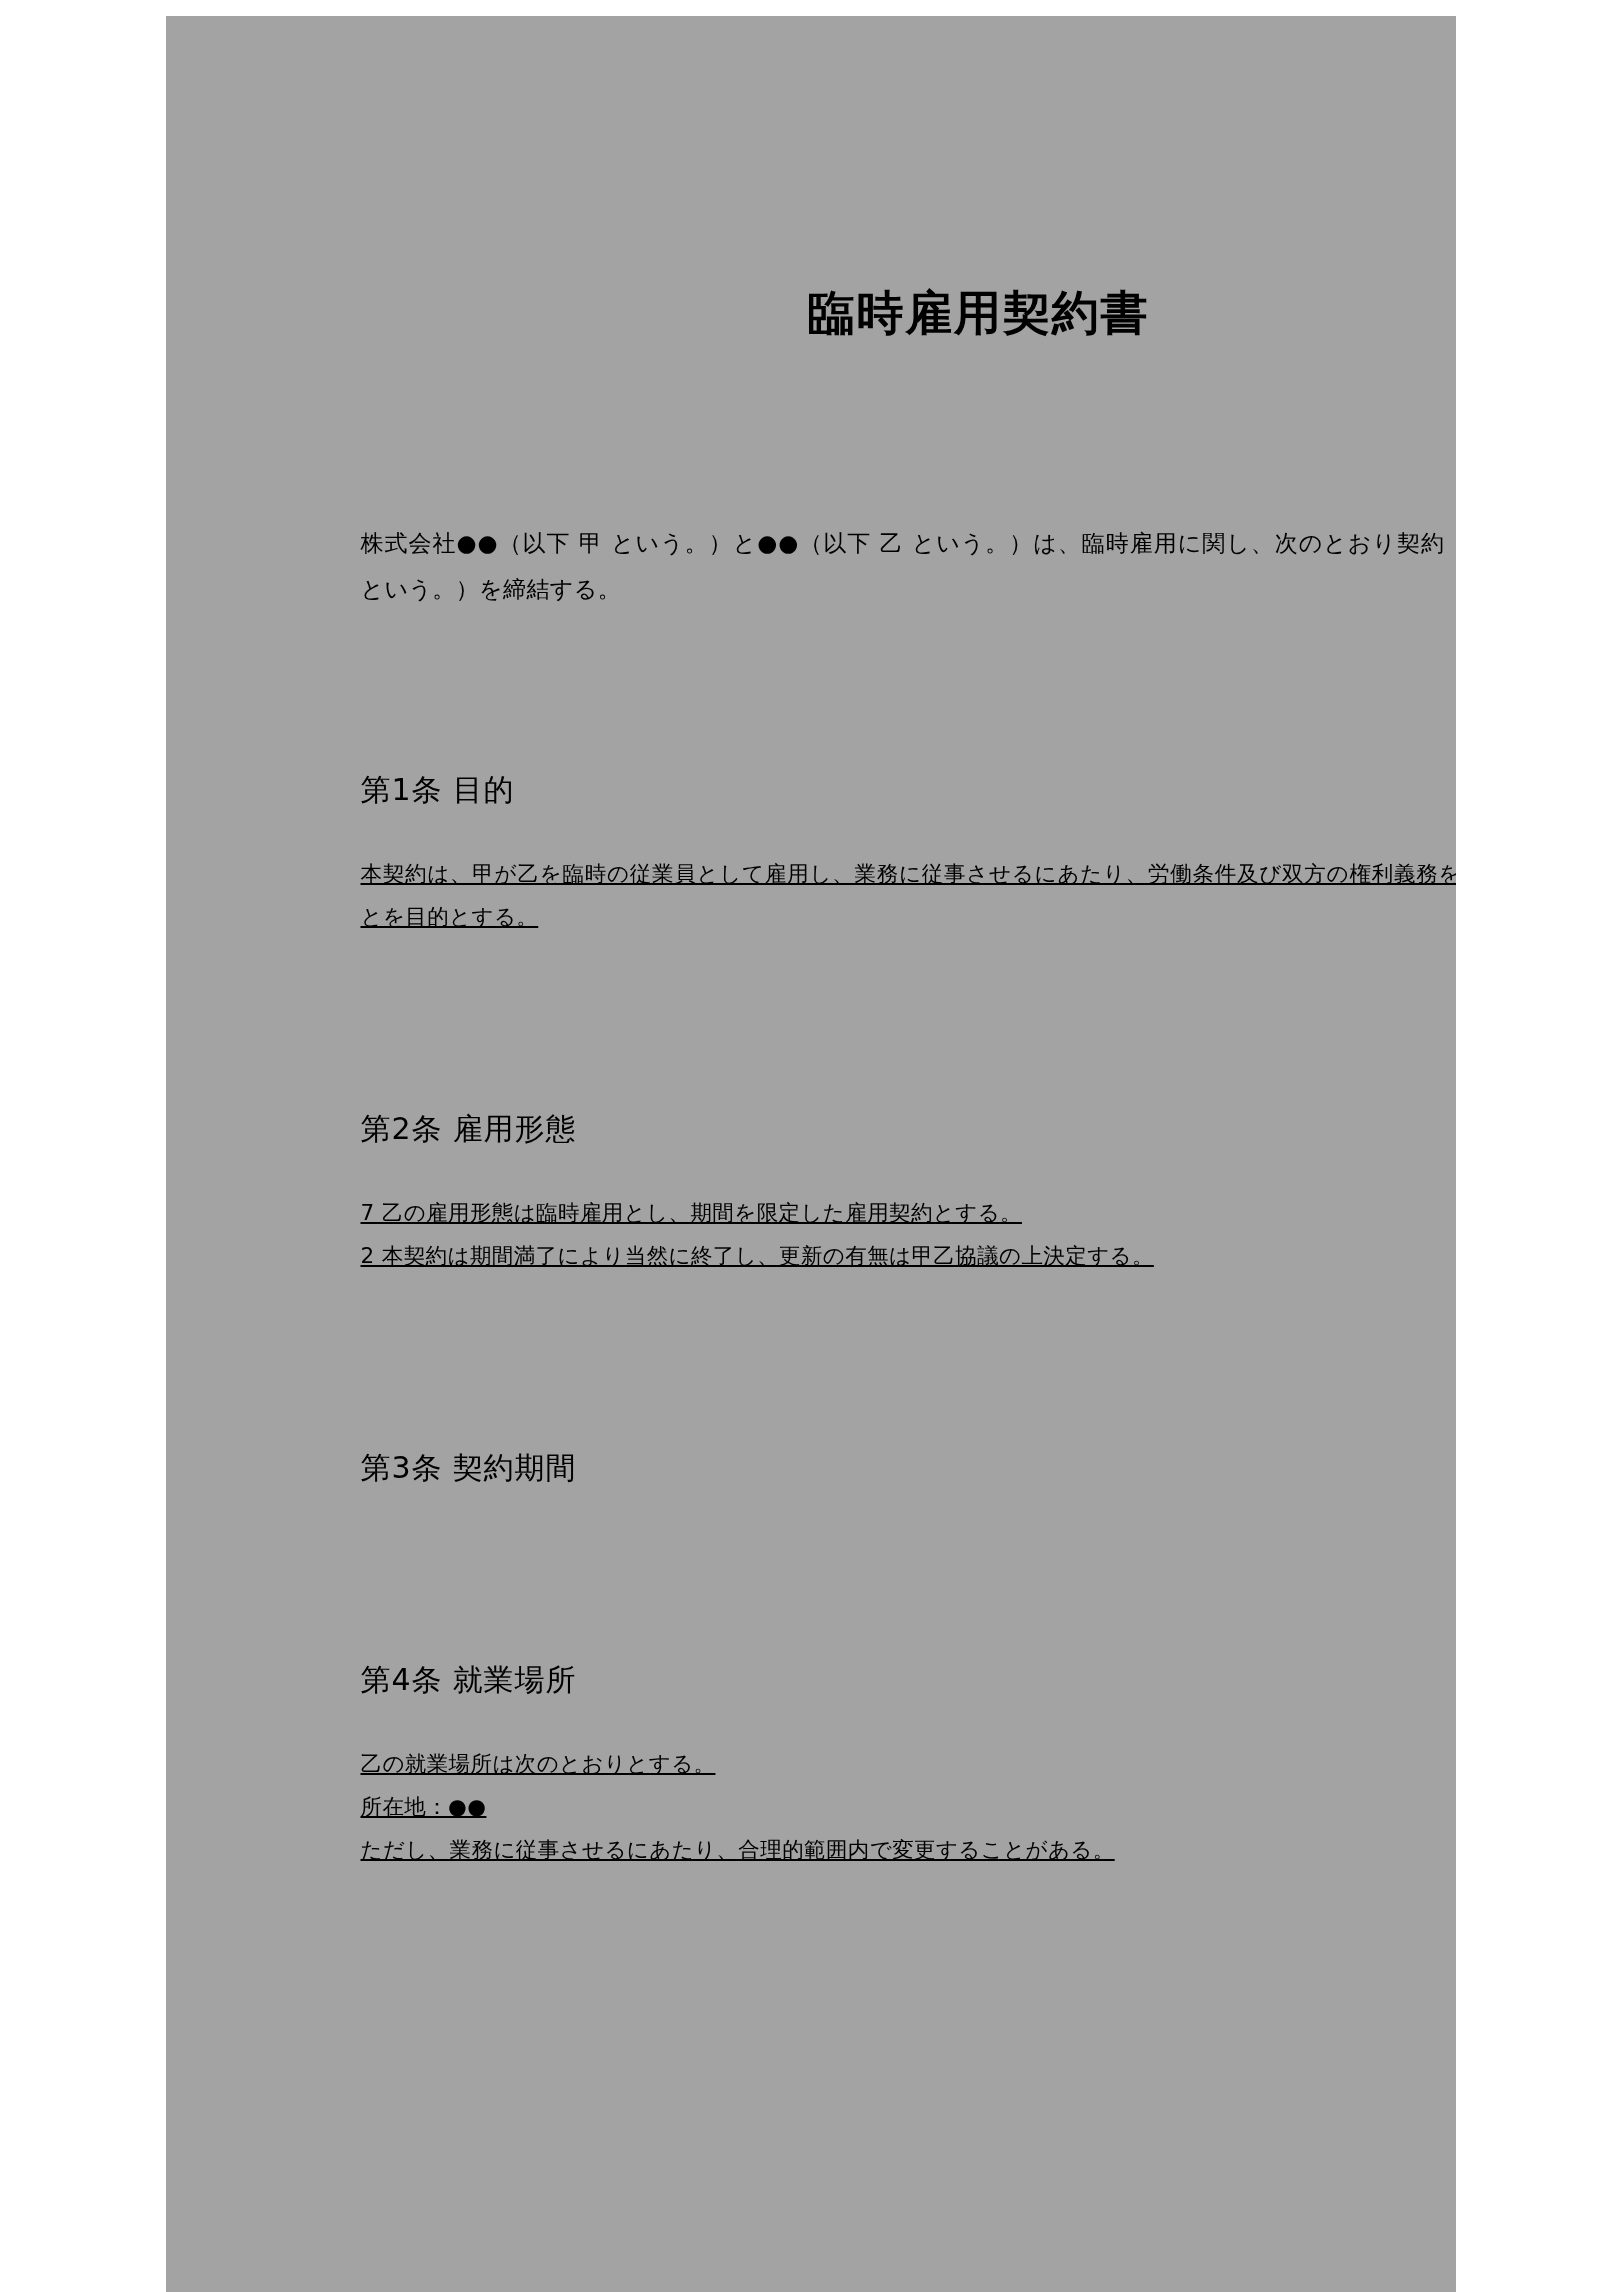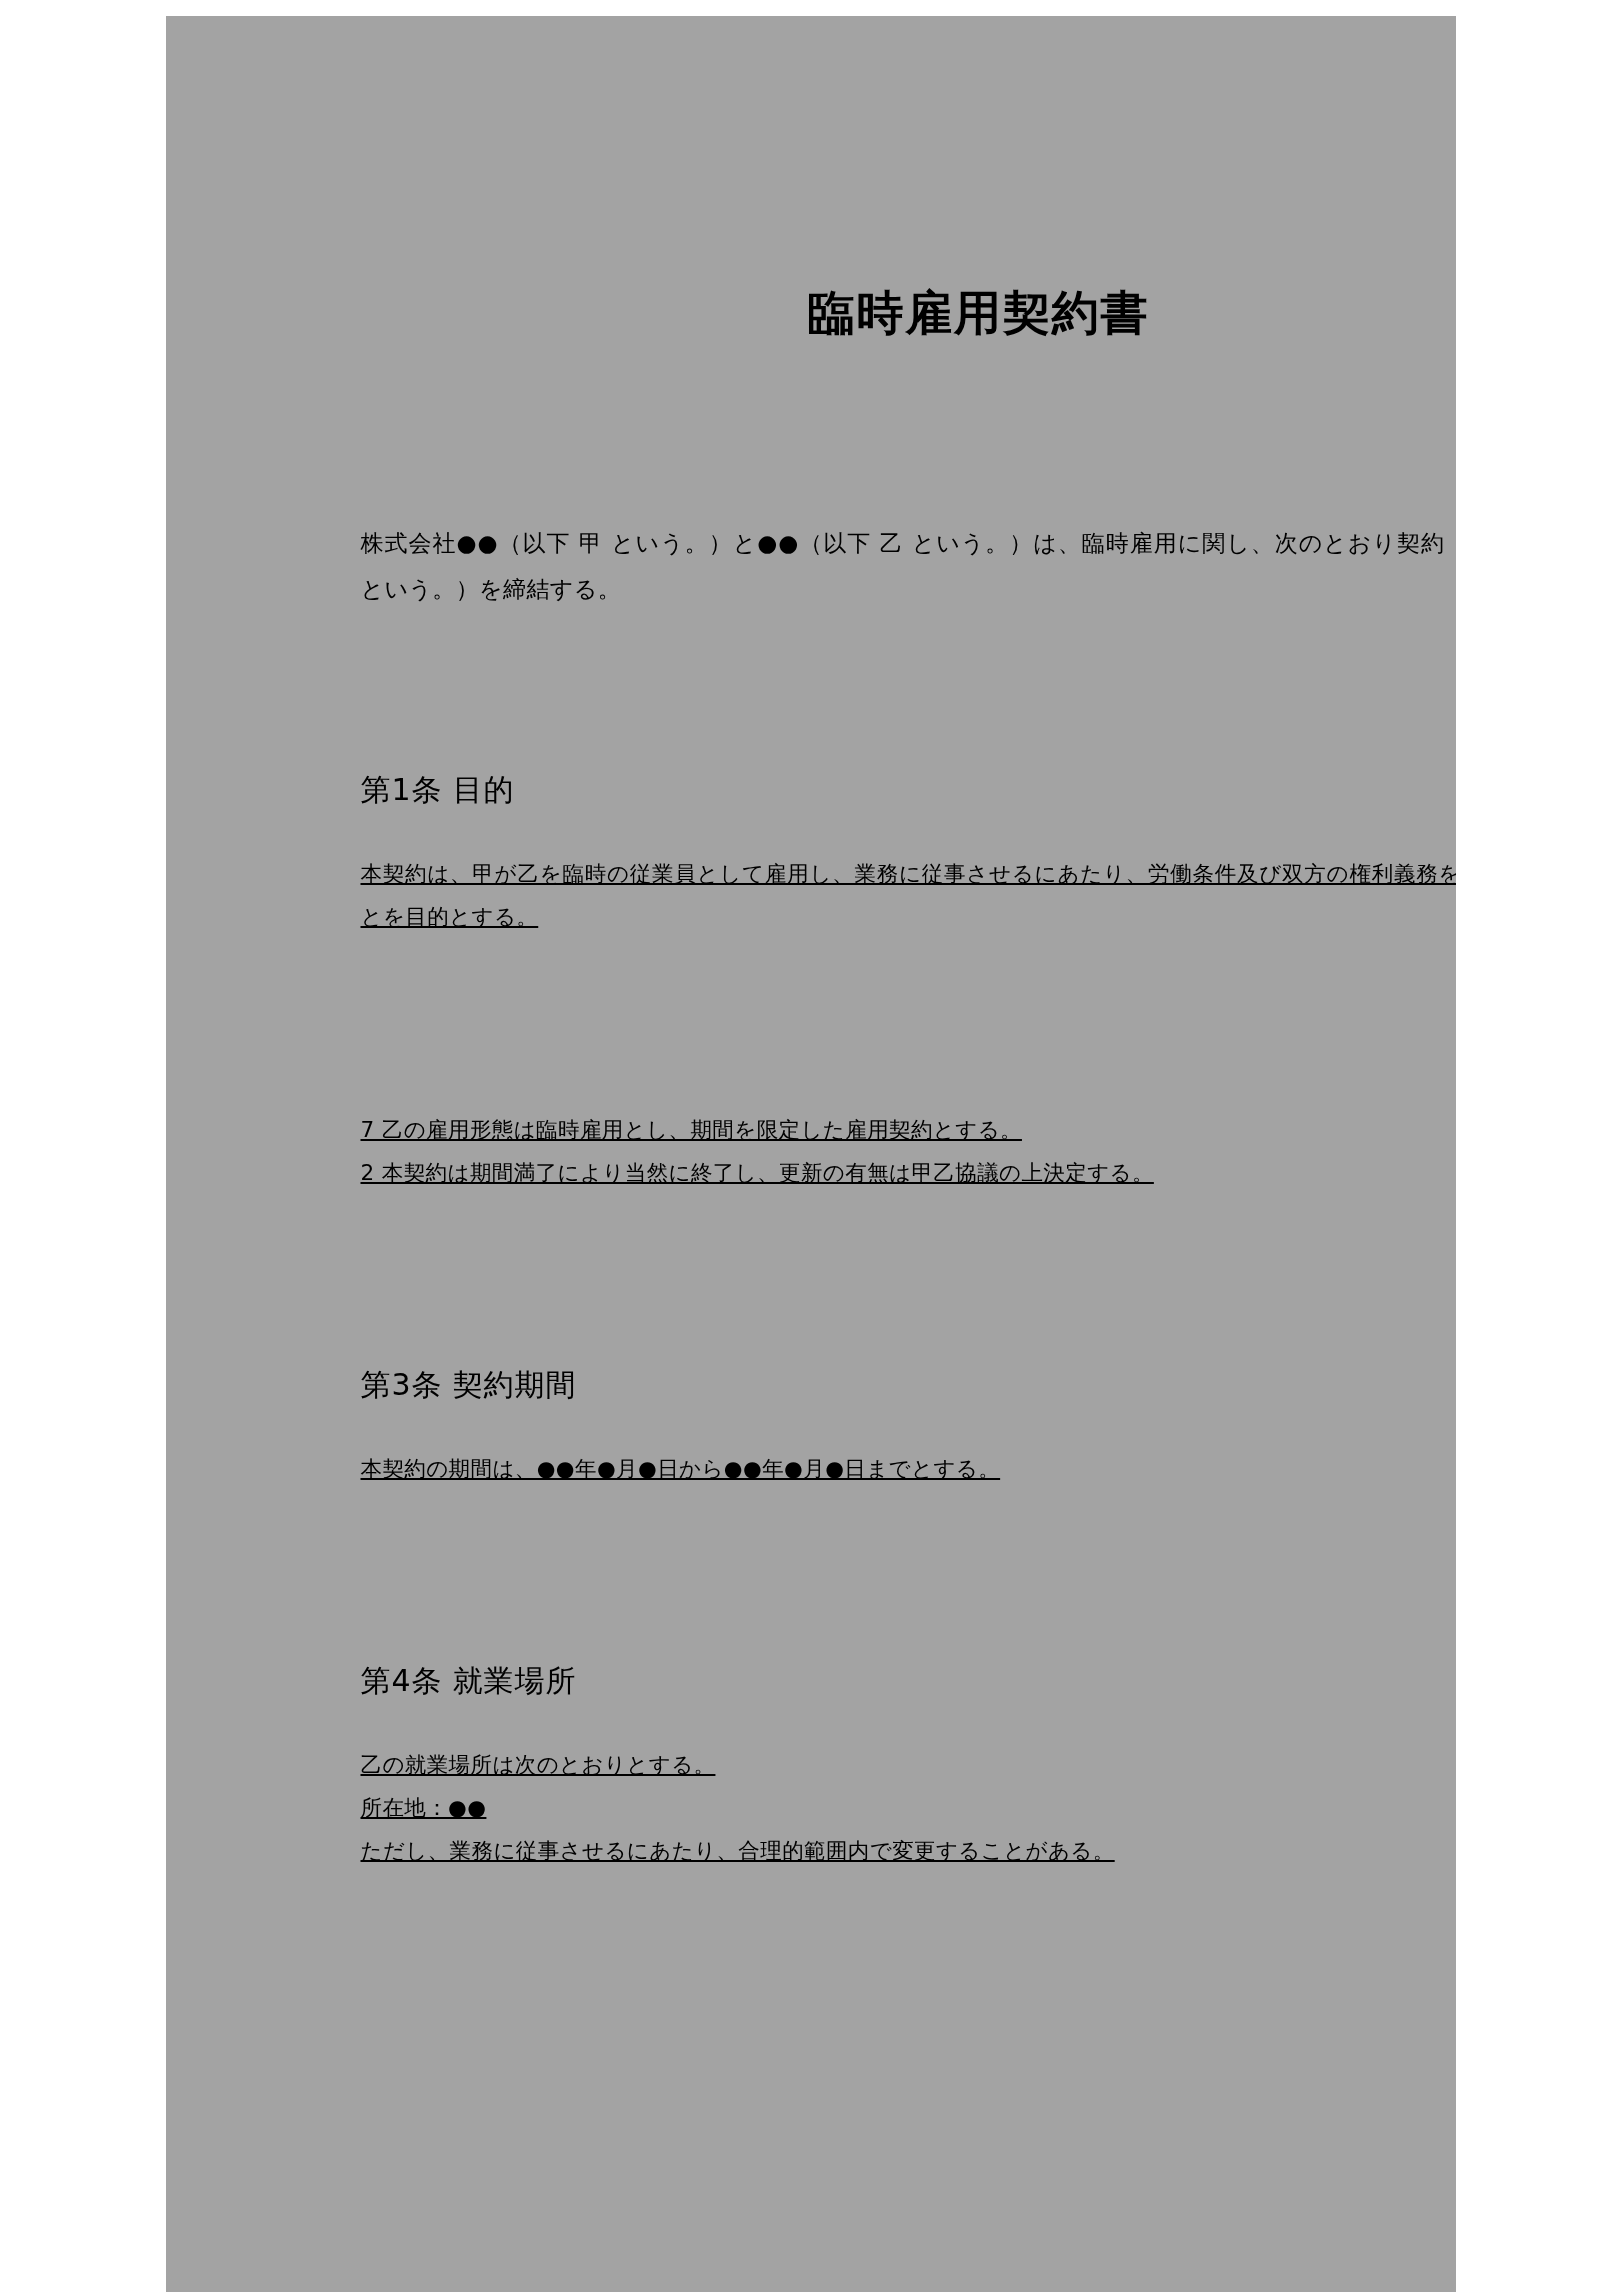--- a/index.html
+++ b/index.html
@@ -83,31 +83,29 @@
     <p class="preamble justify-para">株式会社●●（以下 甲 という。）と●●（以下 乙 という。）は、臨時雇用に関し、次のとおり契約（以下 本契約 という。）を締結する。</p>
 
     <div class="section sec-gap-1">
       <h2 class="section-heading">第1条 目的</h2>
       <div class="section-body heading-body-gap">
         <span class="line justify-para">本契約は、甲が乙を臨時の従業員として雇用し、業務に従事させるにあたり、労働条件及び双方の権利義務を明確にすることを目的とする。</span>
       </div>
     </div>
 
     <div class="section sec-gap">
+      <h2 class="section-heading">第2条 雇用形態</h2>
       <div class="section-body heading-body-gap">
         <span class="line">7 乙の雇用形態は臨時雇用とし、期間を限定した雇用契約とする。</span>
         <span class="line">2 本契約は期間満了により当然に終了し、更新の有無は甲乙協議の上決定する。</span>
       </div>
     </div>
 
     <div class="section sec-gap">
       <h2 class="section-heading">第3条 契約期間</h2>
-      <div class="section-body heading-body-gap">
-        <span class="line">本契約の期間は、●●年●月●日から●●年●月●日までとする。</span>
-      </div>
     </div>
 
     <div class="section sec-gap">
       <h2 class="section-heading">第4条 就業場所</h2>
       <div class="section-body heading-body-gap">
         <span class="line">乙の就業場所は次のとおりとする。</span>
         <span class="line">所在地：●●</span>
         <span class="line">ただし、業務に従事させるにあたり、合理的範囲内で変更することがある。</span>
       </div>
     </div>

